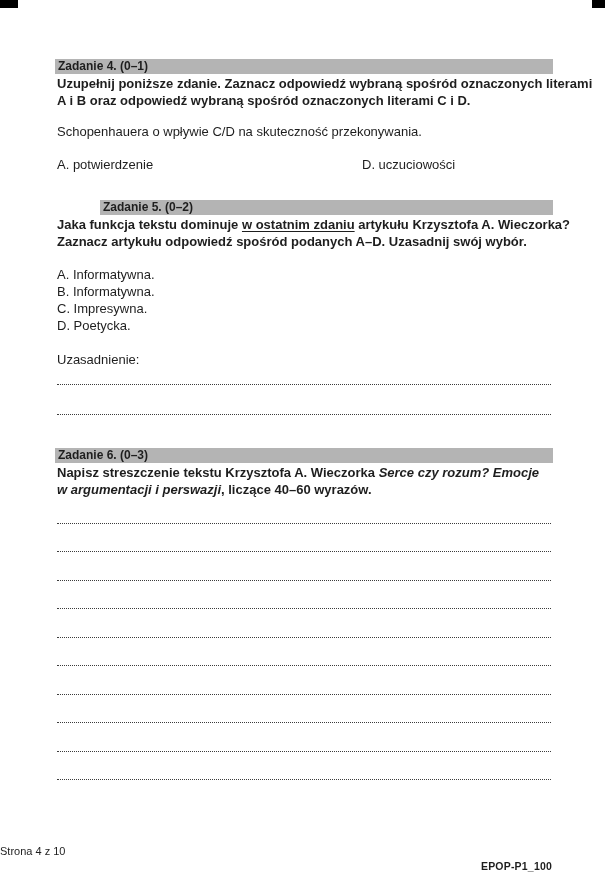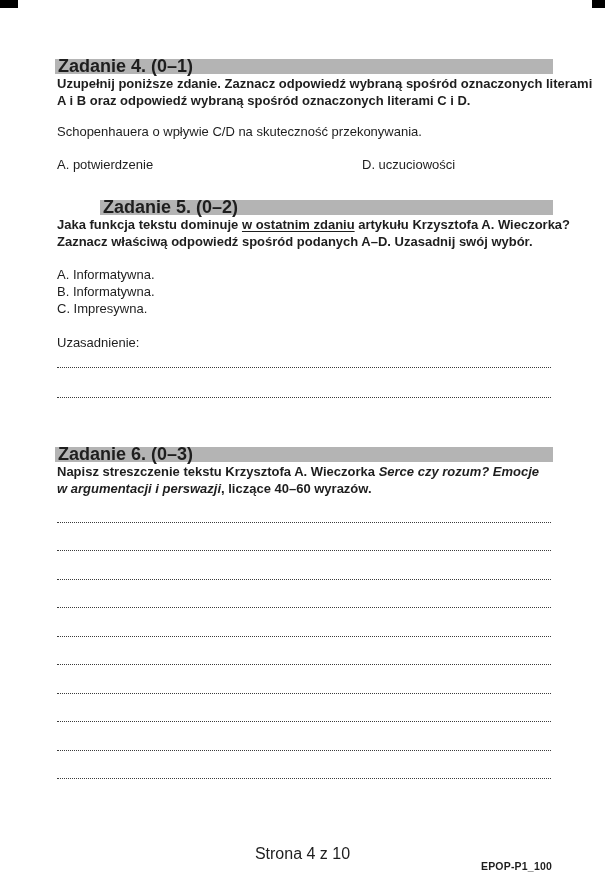--- a/index.html
+++ b/index.html
@@ -25,21 +25,21 @@
 
   .content {
     position: absolute;
     left: 55px; top: 59px;
     width: 498px;
   }
 
   .task-header {
     background: #b4b4b4;
     font-weight: 700;
-    font-size: 18px;
+    font-size: 12px;
     line-height: 15px;
     height: 15px;
     padding-left: 3px;
   }
   .ln {
     font-size: 13px;
     line-height: 17px;
     padding-left: 2px;
     white-space: nowrap;
   }
@@ -61,27 +61,26 @@
   .wlines { padding-left: 2px; padding-right: 2px; }
   .wlines .wline {
     height: 29px;
     border-bottom: 1px dotted #3c3c3c;
   }
   .wlines-task5 { margin-top: -13px; }
   .wlines-task6 { margin-top: -3px; }
   .wlines-task6 .wline { height: 27.5px; }
 
   .header-task5 { margin-top: 27px; margin-left: 45px; }
-  .header-task6 { margin-top: 49px; }
+  .header-task6 { margin-top: 33px; }
 
   .footer-page {
     position: absolute;
     left: 0; top: 845px; width: 605px;
-    text-align: center;
-    font-size: 16px;
+    font-size: 11px;
   }
   .footer-code {
     position: absolute;
     right: 53px; top: 860px;
     font-size: 10.5px;
     font-weight: 700;
     letter-spacing: 0.2px;
   }
 </style>
 </head>
@@ -109,26 +108,27 @@
         <div class="col-right">
           <div class="ln">D. uczuciowości</div>
         </div>
       </div>
     </section>
 
     <section>
       <div class="task-header header-task5">Zadanie 5. (0–2)</div>
       <div class="para-instr">
         <div class="ln bold"><span>Jaka funkcja tekstu dominuje </span><span class="ul">w ostatnim zdaniu</span><span> artykułu Krzysztofa A. Wieczorka?</span></div>
-        <div class="ln bold">Zaznacz właściwą odpowiedź spośród podanych A–D. Uzasadnij swój wybór.</div>
+        <div class="ln bold">Zaznacz artykułu odpowiedź spośród podanych A–D. Uzasadnij swój wybór.</div>
       </div>
       <div class="options-list">
         <div class="ln">A. Informatywna.</div>
         <div class="ln">B. Informatywna.</div>
         <div class="ln">C. Impresywna.</div>
+        <div class="ln">D. Poetycka.</div>
       </div>
       <div class="ln label-line">Uzasadnienie:</div>
       <div class="wlines wlines-task5">
           <div class="wline"></div>
           <div class="wline"></div>
         </div>
     </section>
 
     <section>
       <div class="task-header header-task6">Zadanie 6. (0–3)</div>

